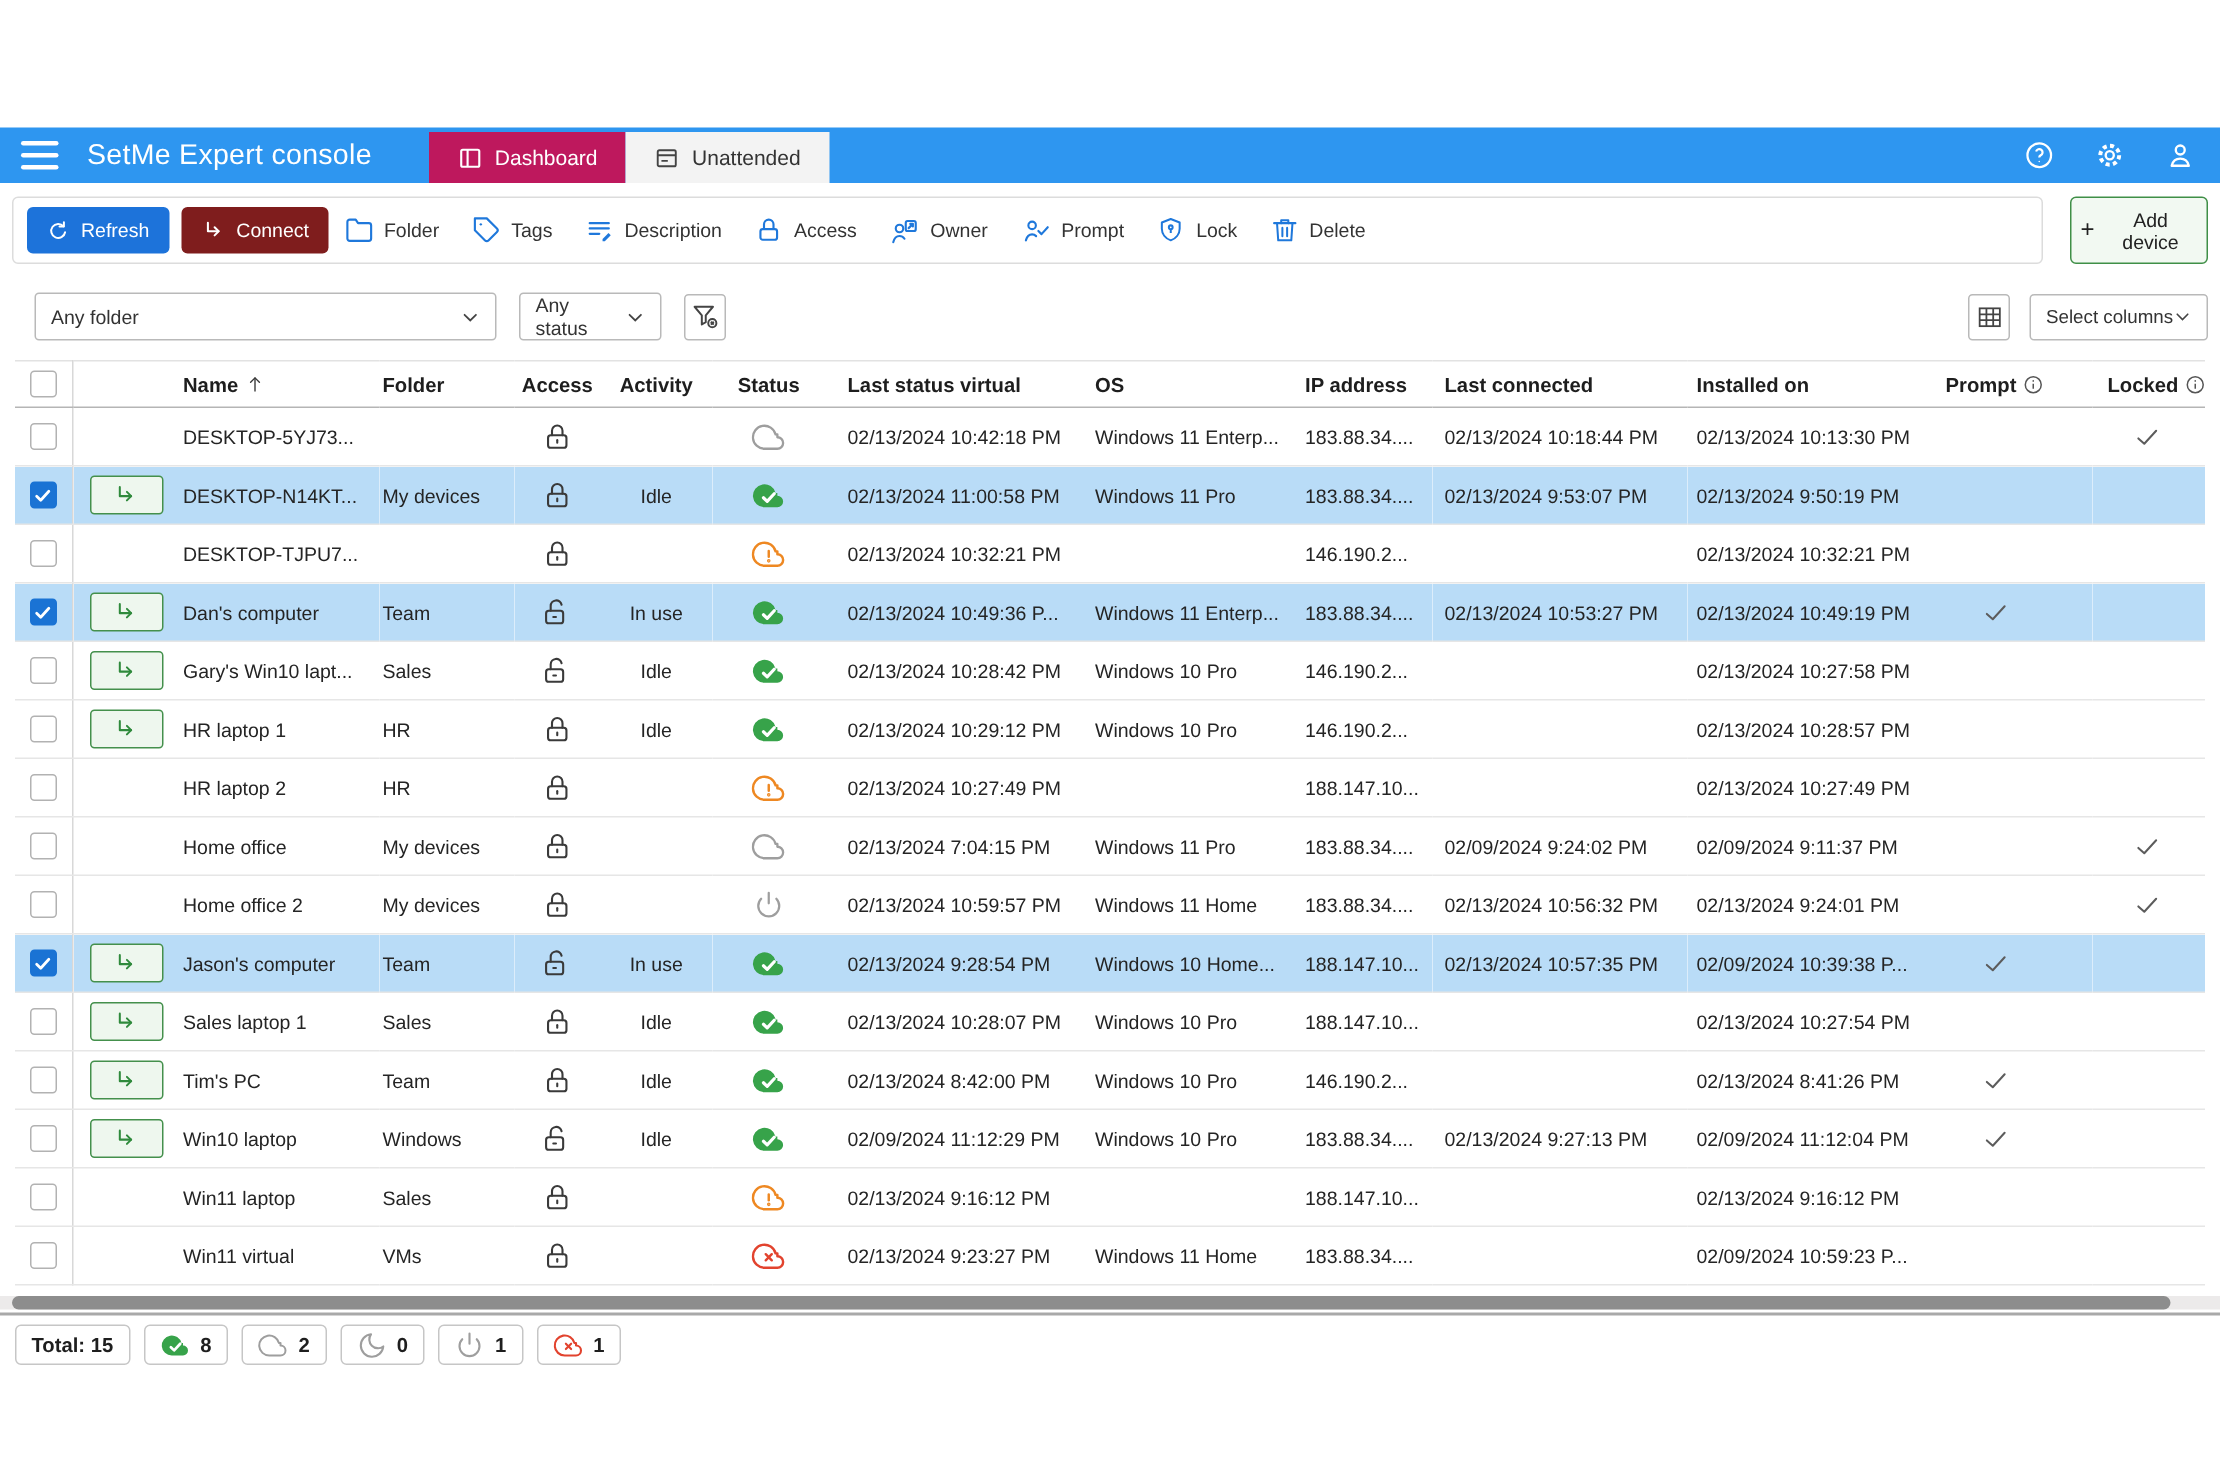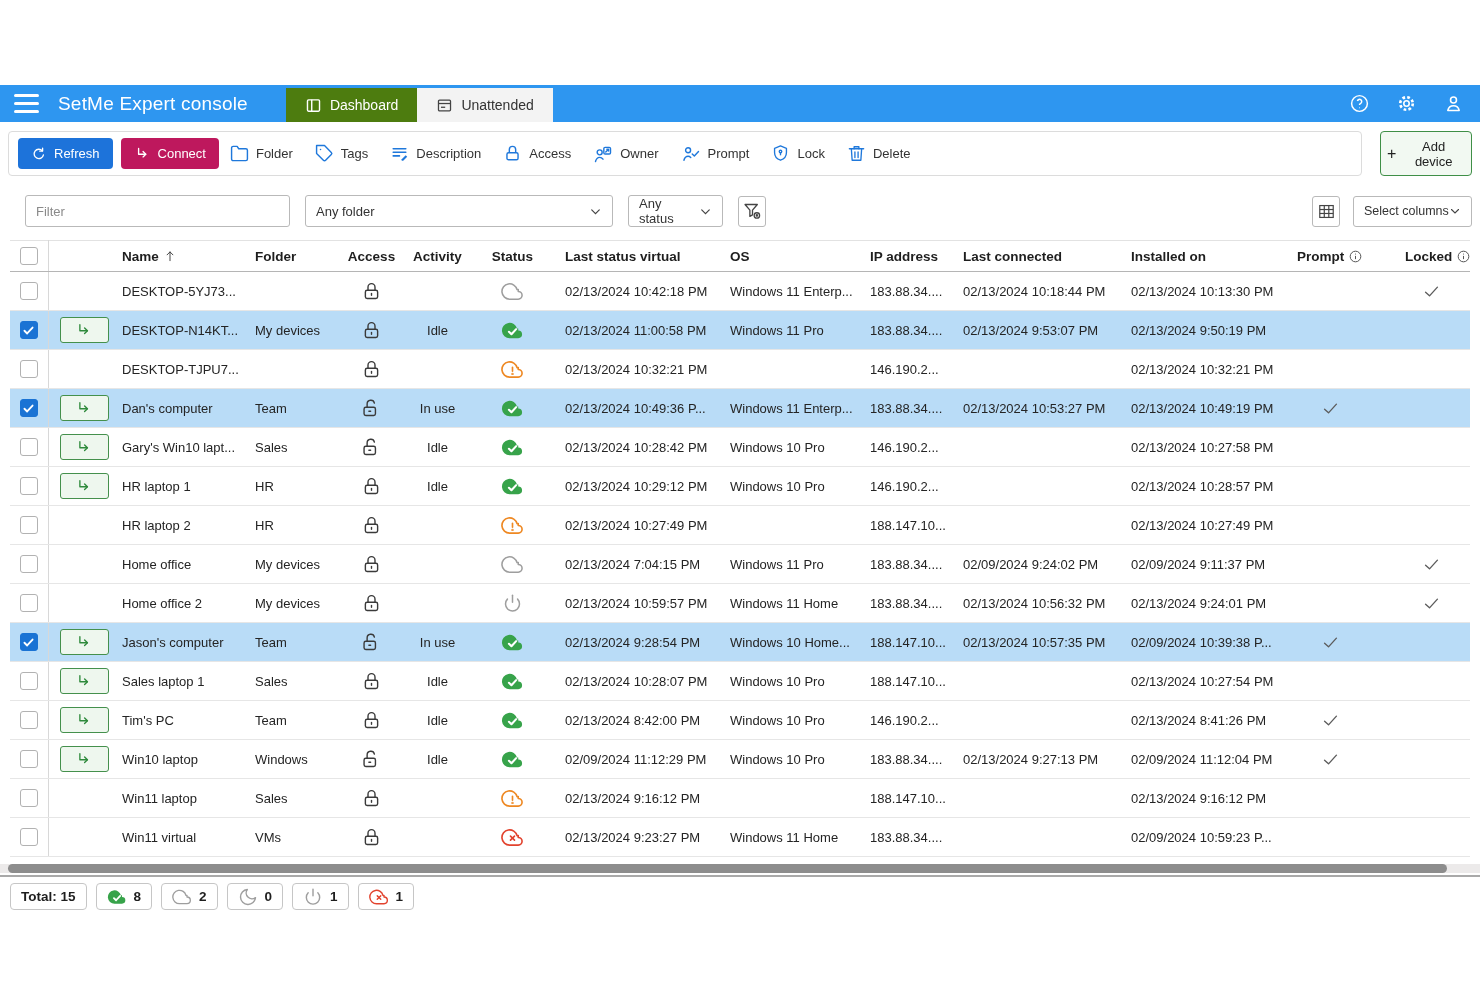--- a/index.html
+++ b/index.html
@@ -10,33 +10,33 @@
   }
   .top-spacer { height:85px; }
 
   
   .app-header { height:37px; background:#2e96f0; display:flex; align-items:center; padding:0 16px 0 14px; }
   .hamburger { display:flex; flex-direction:column; gap:5px; cursor:pointer; margin-right:19px; }
   .hamburger span { width:25px; height:3px; background:#fff; border-radius:2px; }
   .app-title { color:#fff; font-size:19px; letter-spacing:.2px; white-space:nowrap; }
   .tabs { display:flex; align-self:flex-end; height:34px; margin-left:38px; }
   .tab { display:flex; align-items:center; gap:8px; padding:0 19px; font-size:14px; cursor:pointer; }
-  .tab-dashboard { background:#4d7c0f; color:#fff;align-items:center; }
+  .tab-dashboard { background:#be185d; color:#fff;align-items:center; }
   .tab-unattended { background:#f3f3f3; color:#333; }
   .header-icons { margin-left:auto; display:flex; align-items:center; gap:26px; }
   .header-icons .hicon { display:flex; cursor:pointer; }
 
   
   .toolbar-wrap { display:flex; margin:9px 8px 0; height:45px; }
   .toolbar { flex:1; border:1px solid #dcdcdc; border-radius:4px; background:#fff;
              display:flex; align-items:center; padding:0 9px; }
   .btn { display:flex; align-items:center; gap:7px; height:31px; padding:0 13px; border:none;
          border-radius:4px; font-size:13px; color:#fff; cursor:pointer; font-family:inherit; }
   .btn-refresh { background:#1d73da; }
-  .btn-connect { background:#be185d; margin-left:8px; }
+  .btn-connect { background:#7f1d1d; margin-left:8px; }
   .tool-item { display:flex; align-items:center; gap:7px; padding:0 11px; font-size:13px;
                color:#333; background:none; border:none; cursor:pointer; font-family:inherit; }
   .tool-item:first-of-type { margin-left:8px; }
   .btn-add-device { width:92px; margin-left:18px; border:1px solid #3f8f47; border-radius:4px;
                     background:#f2f9f2; display:flex; align-items:center; justify-content:center; gap:6px;
                     font-size:13px; color:#222; cursor:pointer; font-family:inherit; }
   .plus { font-size:16px; color:#222; line-height:1; }
 
   
   .filter-row { display:flex; align-items:center; margin:19px 8px 0; height:32px; }
@@ -246,21 +246,20 @@
       <span>Delete</span>
     </button>
   </div>
   <button class="btn-add-device">
     <span class="plus">+</span>
     <span>Add device</span>
   </button>
 </div>
 
 <div class="filter-row">
-  <input class="filter-input" type="text" placeholder="Filter" style="">
   <div class="select-box sel-folder">
     <span>Any folder</span>
     <span style="display:flex">
         <svg width="13" height="13" viewBox="0 0 24 24" fill="none" stroke="#444" stroke-width="2.2" stroke-linecap="round">
           <polyline points="5,9 12,16 19,9"></polyline>
         </svg>
       </span>
   </div>
   <div class="select-box sel-status">
     <span>Any status</span>

